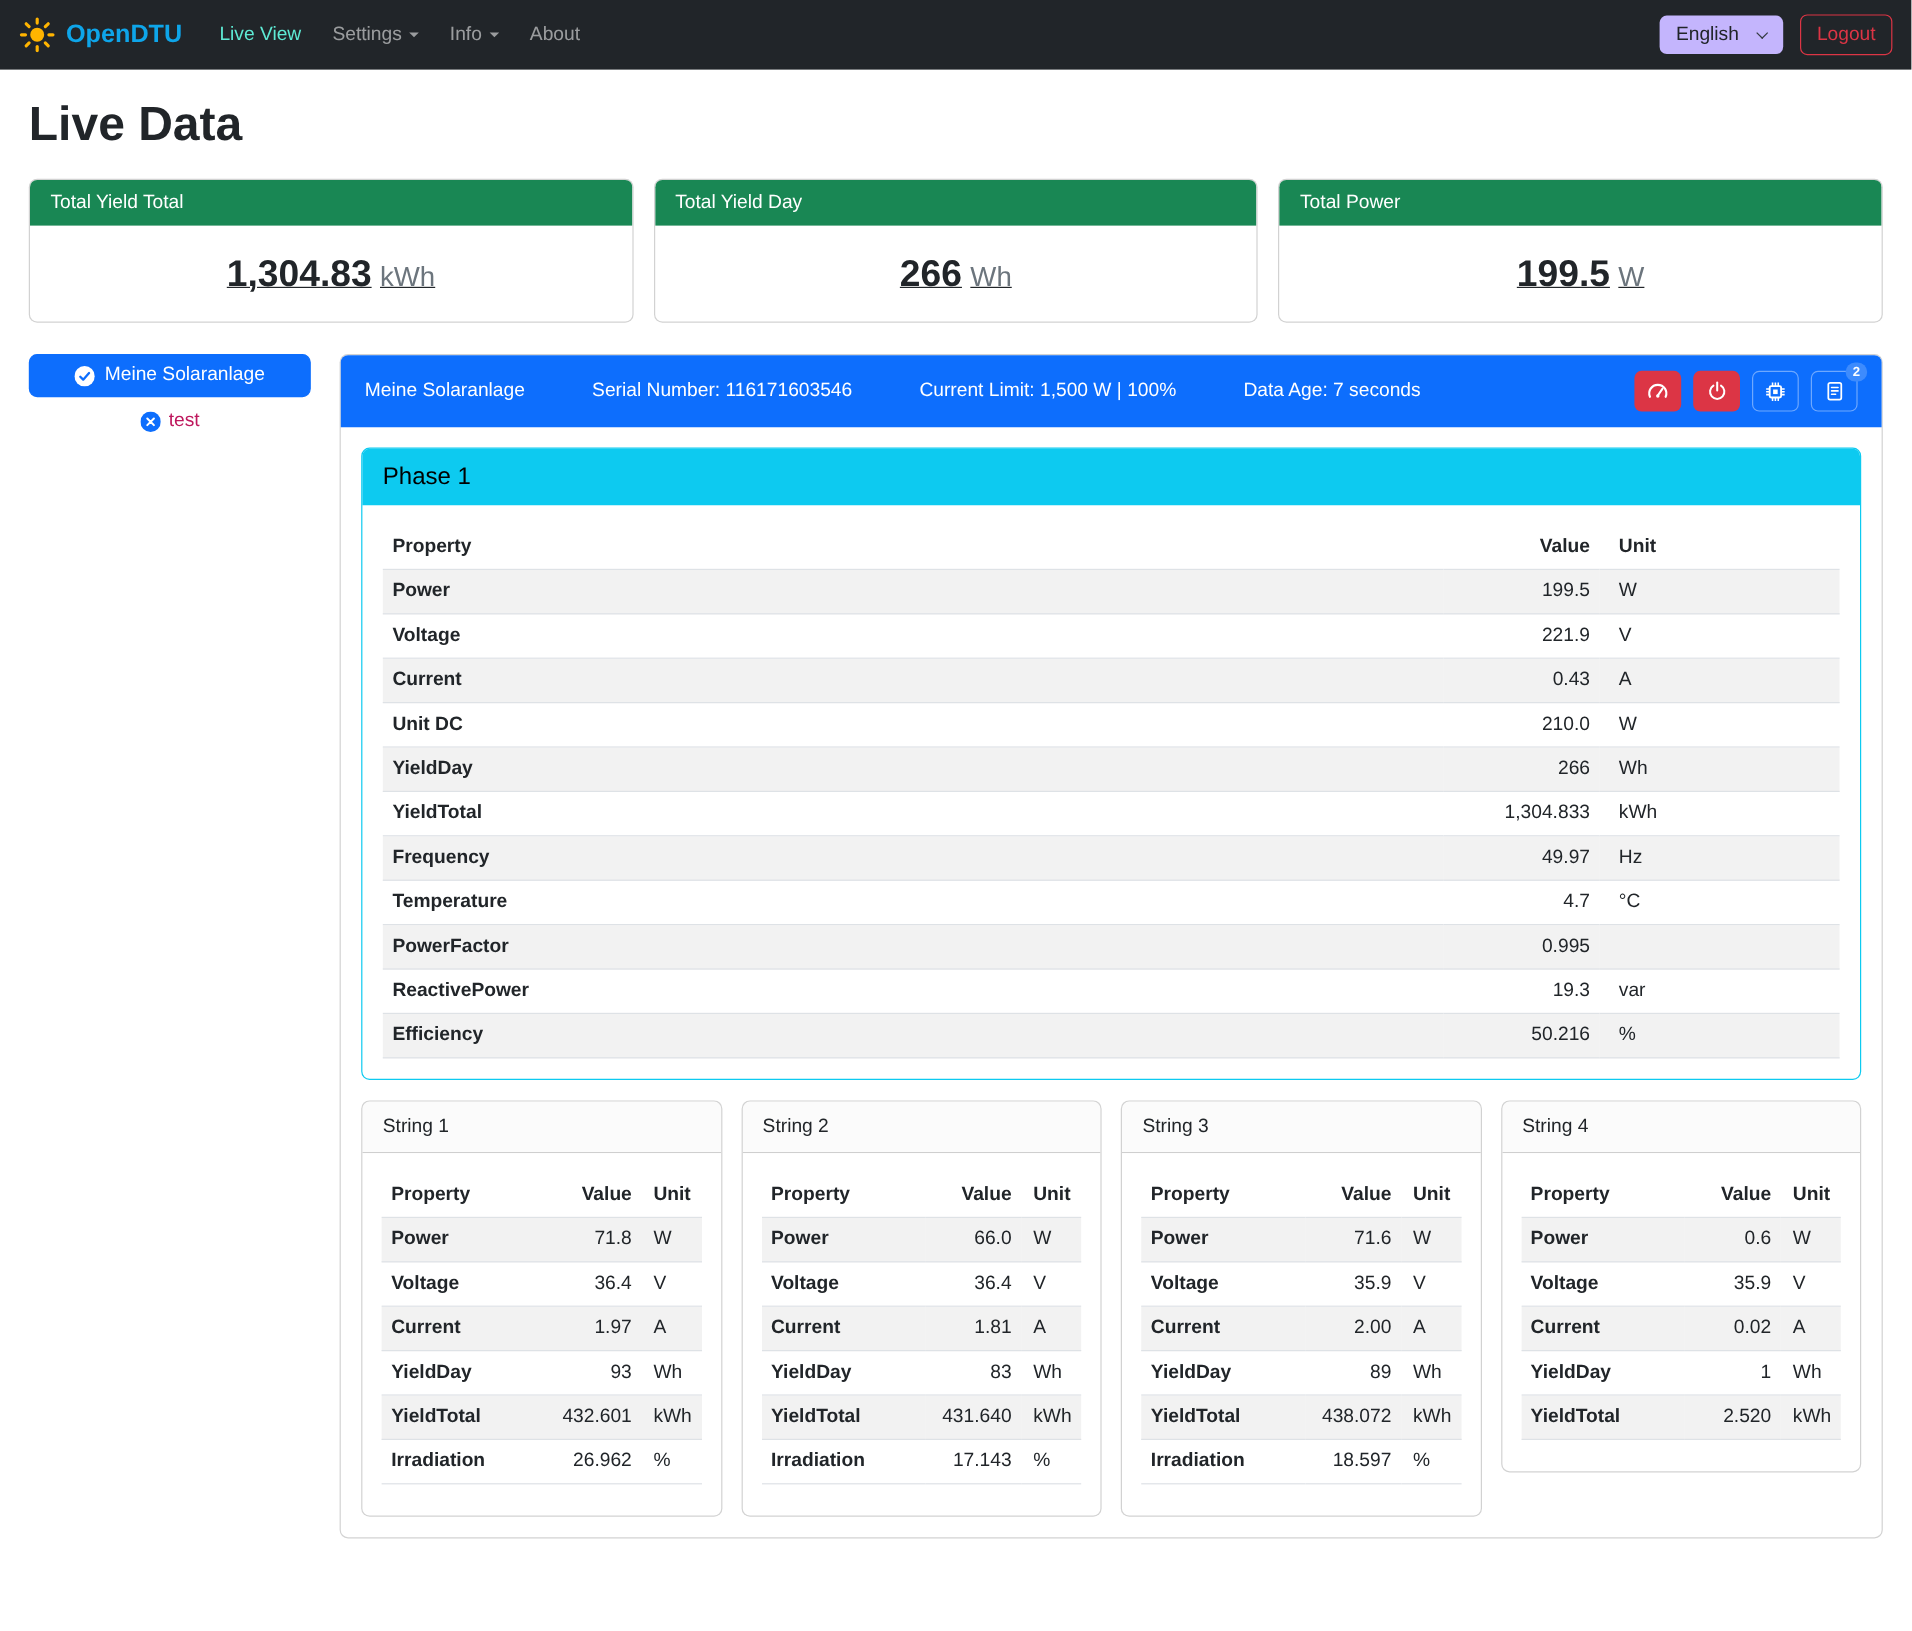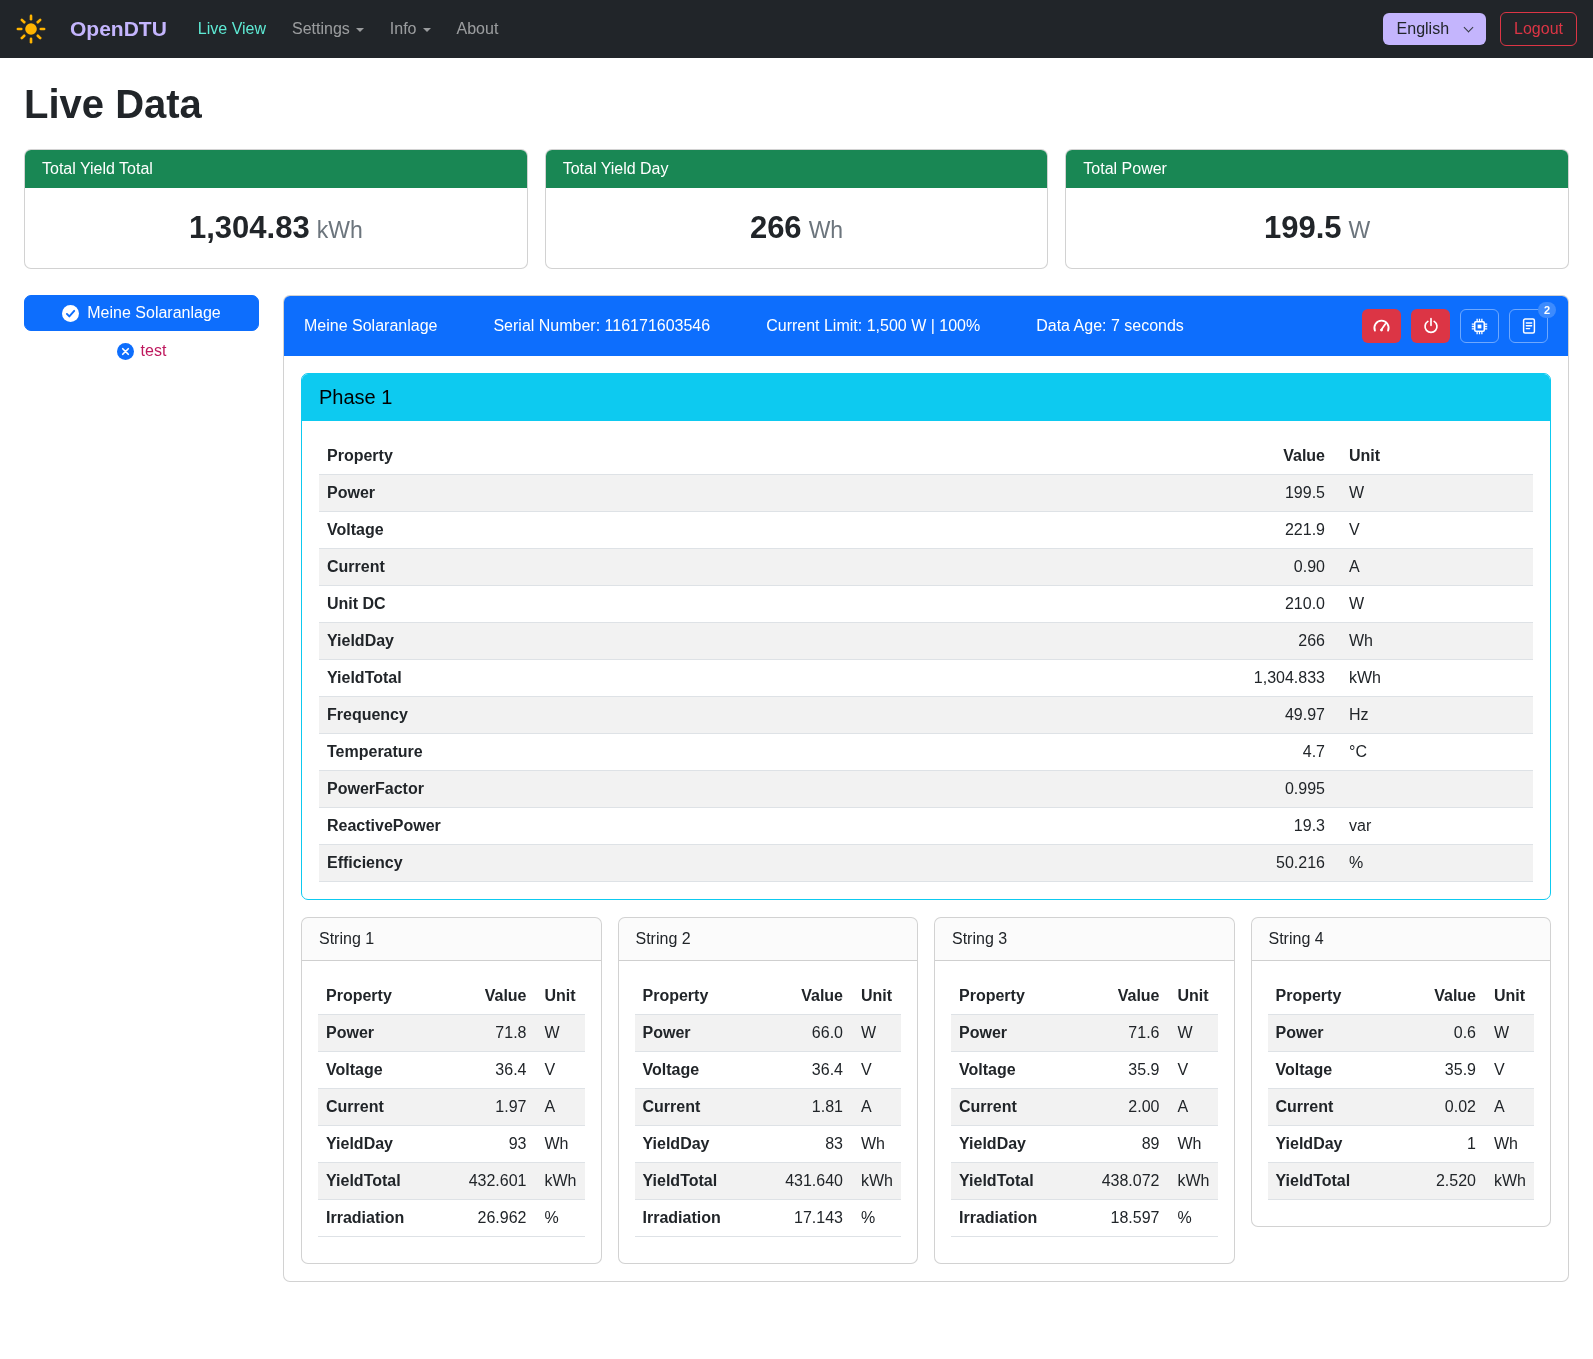--- a/index.html
+++ b/index.html
@@ -15,22 +15,22 @@
   .navbar {
     background: #212529;
     height: 58px;
     display: flex;
     align-items: center;
     padding: 0 16px 0 16px;
   }
   .brand {
     display: flex;
     align-items: center;
-    gap: 24px;
-    color: #c4b5fd;
+    gap: 9px;
+    color: #0ea5e9;
     font-size: 21px;
     font-weight: 700;
     margin-right: 18px;
     cursor: pointer;
   }
   .nav-links { display: flex; align-items: center; }
   .nav-link {
     padding: 8px 13px;
     color: rgba(255,255,255,.55);
     cursor: pointer;
@@ -87,21 +87,21 @@
     border-radius: 7px;
     overflow: hidden;
     background: #fff;
   }
   .summary-card .hdr {
     background: #198754;
     color: #fff;
     padding: 10px 17px;
     font-size: 16px;
   }
-  .summary-card .bdy { padding: 22px 16px; text-align: center; }
+  .summary-card .bdy { padding: 22px 16px; text-align: center; text-decoration: underline; }
   .value-big { font-size: 31px; font-weight: 600; color: #212529; }
   .unit-big { font-size: 23px; color: #6c757d; margin-left: 7px; }
 
   
   .content-row { display: flex; gap: 24px; align-items: flex-start; }
   .inverter-aside {
     flex: 0 0 235px;
     display: flex;
     flex-direction: column;
     align-items: center;
@@ -373,21 +373,21 @@
                     <td class="val">199.5</td>
                     <td class="unit">W</td>
                   </tr>
                   <tr>
                     <th>Voltage</th>
                     <td class="val">221.9</td>
                     <td class="unit">V</td>
                   </tr>
                   <tr>
                     <th>Current</th>
-                    <td class="val">0.90</td>
+                    <td class="val">0.43</td>
                     <td class="unit">A</td>
                   </tr>
                   <tr>
                     <th>Unit DC</th>
                     <td class="val">210.0</td>
                     <td class="unit">W</td>
                   </tr>
                   <tr>
                     <th>YieldDay</th>
                     <td class="val">266</td>

